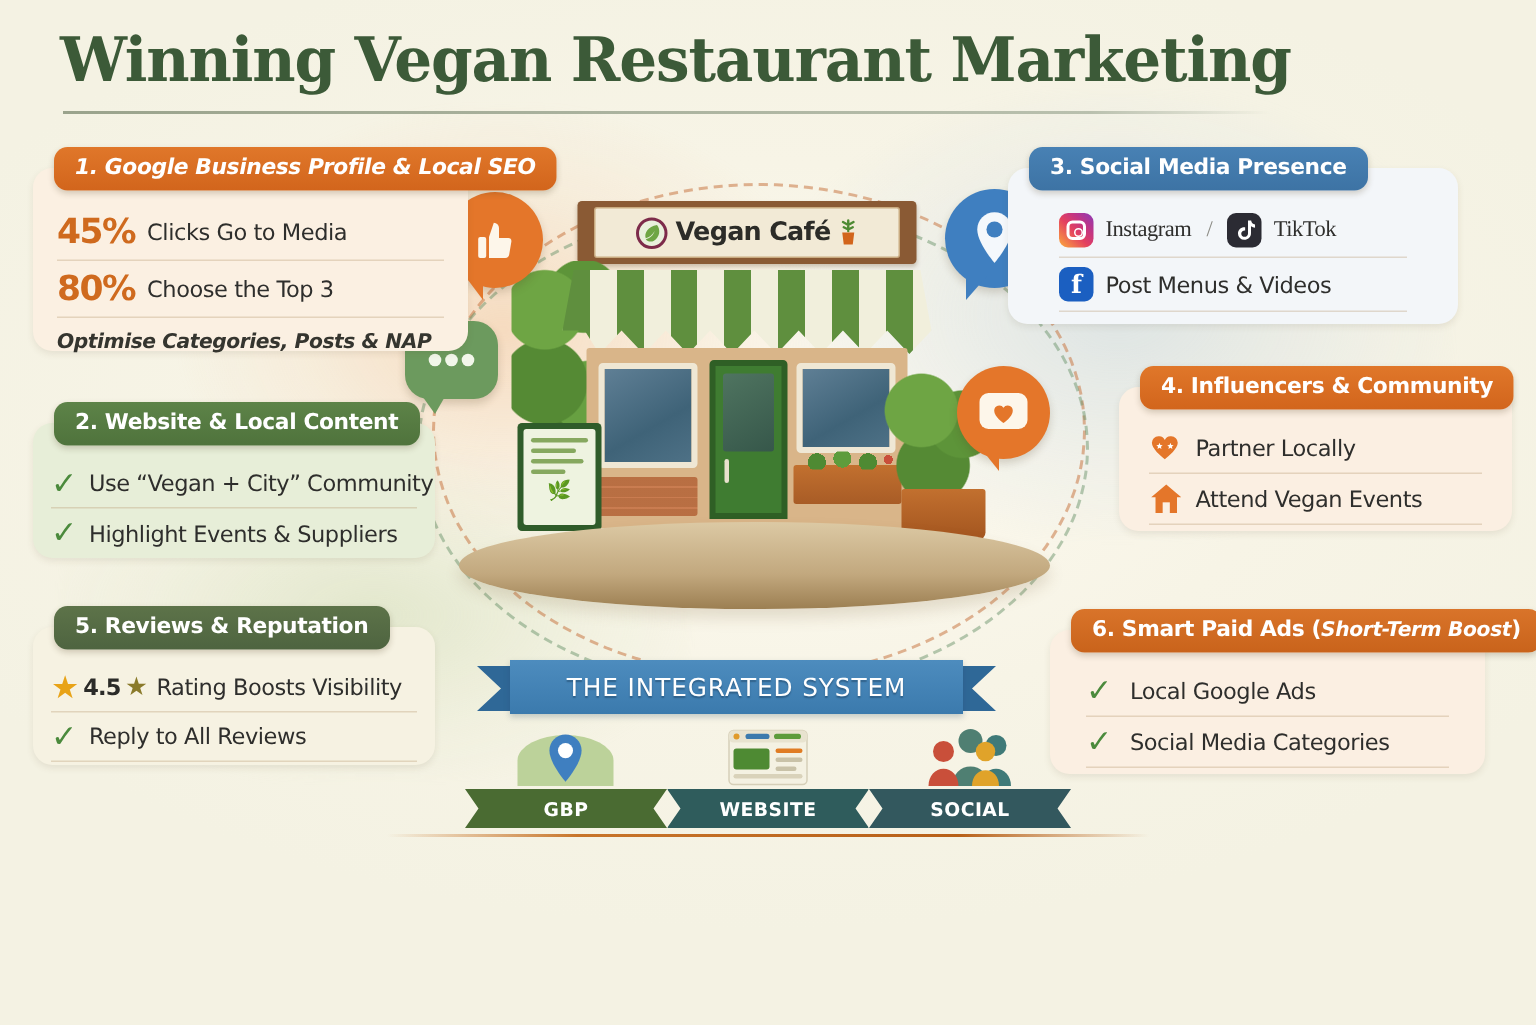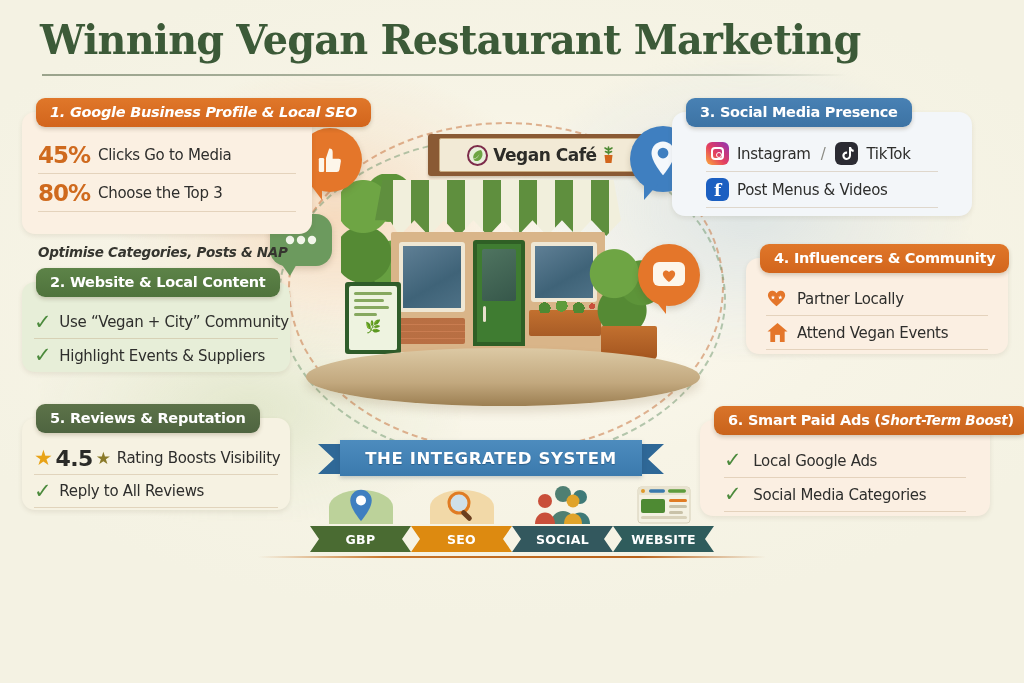--- a/index.html
+++ b/index.html
@@ -124,21 +124,21 @@
   }
   .rowtext { font-size: 15px; }
   .note {
     font-family: "DejaVu Sans", sans-serif;
     font-weight: bold; font-style: italic; font-size: 13.5px;
     color: #35352f; letter-spacing: -0.3px;
   }
   .check { color: #4b8a3c; font-size: 21px; font-weight: bold; line-height: 1; }
   .star-big { color: #e8a317; font-size: 21px; line-height: 1; }
   .star-small { color: #8a7a2a; font-size: 17px; line-height: 1; }
-  .rating { font-family:"DejaVu Sans",sans-serif; font-weight: bold; font-size: 22px; color: #2b2b28; letter-spacing:-0.6px;}
+  .rating { font-family:"DejaVu Sans",sans-serif; font-weight: bold; font-size: 15px; color: #2b2b28; letter-spacing:-0.6px;}
 
   
   #card-1 { left: 22px; top: 112px; width: 290px; height: 122px; background: #fbf0e2; }
   #card-1 .card-head { background: linear-gradient(to bottom,#e0772a,#d2651c); left: 14px; top: -14px; font-style: italic; }
   #card-2 { left: 22px; top: 282px; width: 268px; height: 90px; background: #e7eed8; }
   #card-2 .card-head { background: linear-gradient(to bottom,#5d8348,#4f733c); }
   #card-5 { left: 22px; top: 418px; width: 268px; height: 92px; background: #f6f2e2; }
   #card-5 .card-head { background: linear-gradient(to bottom,#5d7349,#4e6440); }
   #card-3 { left: 672px; top: 112px; width: 300px; height: 104px; background: #f3f6f9; }
   #card-3 .card-head { background: linear-gradient(to bottom,#4881b4,#3d73a4); }
@@ -172,21 +172,20 @@
   }
   #ring-a { left: 10px; top: 26px; width: 436px; height: 330px; border-color: rgba(200,120,70,0.55); }
   #ring-b { left: 0px; top: 40px; width: 448px; height: 326px; border-color: rgba(110,150,110,0.5); }
 
   
   #store { position: absolute; left: 95px; top: 38px; width: 250px; height: 250px; }
   #signboard {
     position:absolute; left:12px; top:0px; width:226px; height:42px;
     background:#8a5a34; border-radius:3px; padding:4px 11px;
     box-shadow:0 2px 3px rgba(80,50,20,.25);
-    margin-left:43px;
   }
   #signface{
     width:100%;height:100%;background:#f2ead6;border:1px solid #c9ab80;border-radius:2px;
     display:flex;align-items:center;justify-content:center;gap:5px;
   }
   #sign-text{
     font-family:"DejaVu Sans",sans-serif;font-weight:bold;font-size:17px;color:#2c2c28;letter-spacing:-0.5px;
   }
   #sign-badge{width:21px;height:21px;border-radius:50%;border:2px solid #7d2b4a;background:#e9f0dc;
     display:flex;align-items:center;justify-content:center;}
@@ -269,21 +268,21 @@
   }
   #ribbon-tail-l{left:0; clip-path: polygon(0 0,100% 0,100% 100%,0 100%,16px 50%);}
   #ribbon-tail-r{right:0; clip-path: polygon(0 0,100% 0,calc(100% - 16px) 50%,100% 100%,0 100%);}
   #ribbon-main{
     position:absolute;left:22px;right:22px;top:0;height:36px;
     background:linear-gradient(to bottom,#4d8cbe,#3b7aad);
     display:flex;align-items:center;justify-content:center;
     box-shadow:0 2px 4px rgba(40,70,100,.25);
   }
   #ribbon-label{
-    font-family:"DejaVu Sans",sans-serif;font-weight:bold;font-size:16.5px;color:#ffffff;
+    font-family:"DejaVu Sans",sans-serif;font-weight:normal;font-size:16.5px;color:#ffffff;
     letter-spacing:0.6px; text-shadow:0 1px 1px rgba(20,50,80,.45);
   }
 
   
   #strip{position:absolute;left:310px;top:480px;width:404px;height:80px;display:flex;}
   .chip{position:relative;flex:1;}
   .chip-art{position:absolute;left:0;right:0;top:0;height:44px;display:flex;align-items:flex-end;justify-content:center;}
   .chip-label{
     position:absolute;left:0;right:0;top:46px;height:26px;
     display:flex;align-items:center;justify-content:center;
@@ -396,21 +395,21 @@
     <div class="card-head">1. Google Business Profile &amp; Local SEO</div>
     <div class="rows">
       <div class="row">
         <span class="stat">45%</span>
         <span class="rowtext">Clicks Go to Media</span>
       </div>
       <div class="row">
         <span class="stat">80%</span>
         <span class="rowtext">Choose the Top 3</span>
       </div>
-      <div class="row" style="height:32px;margin-top:24px;">
+      <div class="row" style="height:32px;">
         <span class="note">Optimise Categories, Posts &amp; NAP</span>
       </div>
     </div>
   </div>
 
   <div class="card" id="card-2">
     <div class="card-head">2. Website &amp; Local Content</div>
     <div class="rows" style="padding:0 12px;">
       <div class="row" style="height:33px;">
         <span class="check">✓</span>
@@ -435,21 +434,21 @@
       <div class="row with-rule" style="height:33px;">
         <span class="check">✓</span>
         <span class="rowtext">Reply to All Reviews</span>
       </div>
     </div>
   </div>
 
   <div class="card" id="card-3">
     <div class="card-head">3. Social Media Presence</div>
     <div class="rows" style="padding:0 34px;">
-      <div class="row" style="height:36px;">
+      <div class="row" style="height:36px;font-family:Liberation Serif, serif;">
         <span class="sicon ig">
             <span class="ig-in"></span>
           </span>
         <span class="rowtext">Instagram</span>
         <span class="sep">/</span>
         <span class="sicon tt">
           <svg width="14" height="15" viewBox="0 0 14 15">
               <path d="M9 1h2.1c.2 1.5 1.1 2.5 2.6 2.7v2.1c-1-.05-1.9-.35-2.7-.9v4.6c0 2.6-2.1 4.4-4.4 4.4A4.3 4.3 0 0 1 2.3 9.6c0-2.5 2.2-4.4 4.8-4.1v2.2a2.2 2.2 0 0 0-2.6 2.1c0 1.2 1 2.1 2.2 2.1s2.3-.9 2.3-2.3Z" fill="#ffffff"></path>
             </svg>
         </span>
@@ -513,62 +512,52 @@
       <div class="chip-art">
         <div class="halo" style="background:#bcd29a;"></div>
         <svg width="28" height="36" viewBox="0 0 24 30" style="position:relative">
           <path d="M12 1C6.9 1 2.8 5.1 2.8 10.2 2.8 17.4 12 28 12 28s9.2-10.6 9.2-17.8C21.2 5.1 17.1 1 12 1Z" fill="#3f7fc0"></path>
           <circle cx="12" cy="10.2" r="4.3" fill="#ffffff"></circle>
         </svg>
       </div>
       <div class="chip-label" style="background:#4a6b32;">GBP</div>
     </div>
 
-    <div class="chip">
-      <div class="chip-art">
-        <div class="halo" style="background:#f2d9a8;"></div>
-        <svg width="34" height="34" viewBox="0 0 34 34" style="position:relative">
-          <circle cx="14" cy="13" r="10" fill="#cfe0ea" stroke="#e07c24" stroke-width="3"></circle>
-          <rect x="19" y="19" width="5" height="13" rx="2.5" transform="rotate(-45 21.5 25.5)" fill="#6b3f1f"></rect>
-        </svg>
-      </div>
-      <div class="chip-label" style="background:#dd8a10;">SEO</div>
-    </div>
-
-    <div class="chip">
-      <div class="chip-art">
-        <svg width="62" height="40" viewBox="0 0 62 40" style="position:relative">
-          <circle cx="31" cy="10" r="8" fill="#4f7f72"></circle>
-            <path d="M19 40c0-8 5.4-13 12-13s12 5 12 13Z" fill="#4f7f72"></path>
-          <circle cx="48" cy="13" r="7" fill="#3f7a78"></circle>
-            <path d="M38 40c0-7 4.6-11.5 10-11.5S58 33 58 40Z" fill="#3f7a78"></path>
-          <circle cx="41" cy="17" r="6.5" fill="#e0a32a"></circle>
-            <path d="M32 40c0-6.5 4-10.5 9-10.5S50 33.5 50 40Z" fill="#e0a32a"></path>
-          <circle cx="13" cy="17" r="7" fill="#c94f3a"></circle>
-            <path d="M3 40c0-7 4.6-11.5 10-11.5S23 33 23 40Z" fill="#c94f3a"></path>
-        </svg>
-      </div>
-      <div class="chip-label" style="background:#33585e;">SOCIAL</div>
-    </div>
 
     <div class="chip">
       <div class="chip-art">
         <svg width="54" height="38" viewBox="0 0 54 38" style="position:relative">
           <rect x="1" y="1" width="52" height="36" rx="3" fill="#f4f1e2" stroke="#d6cfb8"></rect>
           <rect x="1" y="1" width="52" height="8" rx="3" fill="#e8e3cf"></rect>
           <circle cx="6" cy="5" r="2" fill="#e09a2a"></circle>
           <rect x="12" y="3.2" width="16" height="3.5" rx="1.7" fill="#3b7aad"></rect>
           <rect x="31" y="3.2" width="18" height="3.5" rx="1.7" fill="#5d9c3c"></rect>
           <rect x="4" y="13" width="24" height="14" rx="2" fill="#4e8a33"></rect>
           <rect x="32" y="13" width="18" height="3" rx="1.5" fill="#e07c24"></rect>
           <rect x="32" y="19" width="18" height="3" rx="1.5" fill="#c9c2a8"></rect>
           <rect x="32" y="25" width="14" height="3" rx="1.5" fill="#c9c2a8"></rect>
           <rect x="4" y="30" width="46" height="3" rx="1.5" fill="#d9d2ba"></rect>
         </svg>
       </div>
       <div class="chip-label" style="background:#2f5c5c;">WEBSITE</div>
     </div>
 
+    <div class="chip">
+      <div class="chip-art">
+        <svg width="62" height="40" viewBox="0 0 62 40" style="position:relative">
+          <circle cx="31" cy="10" r="8" fill="#4f7f72"></circle>
+            <path d="M19 40c0-8 5.4-13 12-13s12 5 12 13Z" fill="#4f7f72"></path>
+          <circle cx="48" cy="13" r="7" fill="#3f7a78"></circle>
+            <path d="M38 40c0-7 4.6-11.5 10-11.5S58 33 58 40Z" fill="#3f7a78"></path>
+          <circle cx="41" cy="17" r="6.5" fill="#e0a32a"></circle>
+            <path d="M32 40c0-6.5 4-10.5 9-10.5S50 33.5 50 40Z" fill="#e0a32a"></path>
+          <circle cx="13" cy="17" r="7" fill="#c94f3a"></circle>
+            <path d="M3 40c0-7 4.6-11.5 10-11.5S23 33 23 40Z" fill="#c94f3a"></path>
+        </svg>
+      </div>
+      <div class="chip-label" style="background:#33585e;">SOCIAL</div>
+    </div>
+
 
   </div>
   <div id="strip-rule"></div>
 
 </div>
 
 </body></html>

